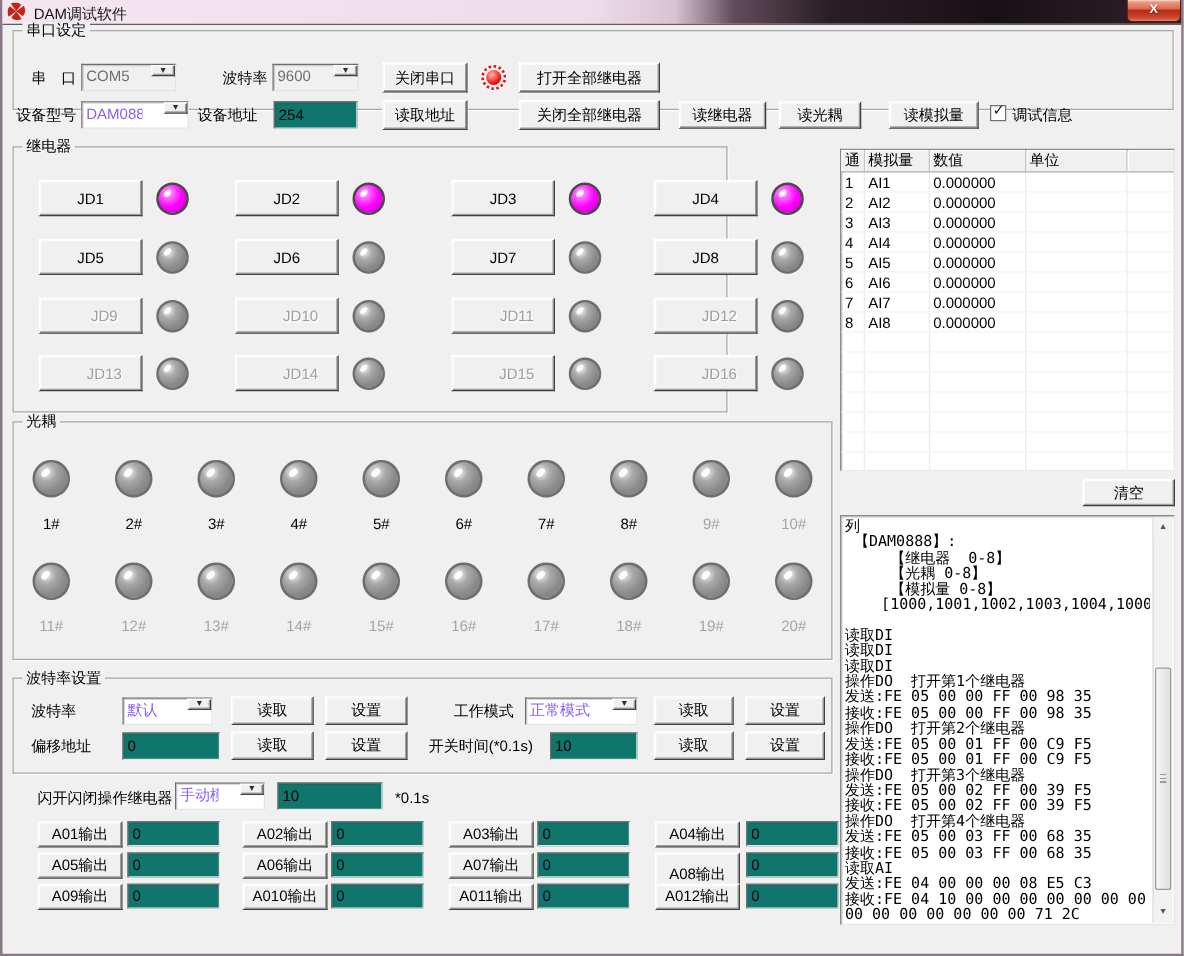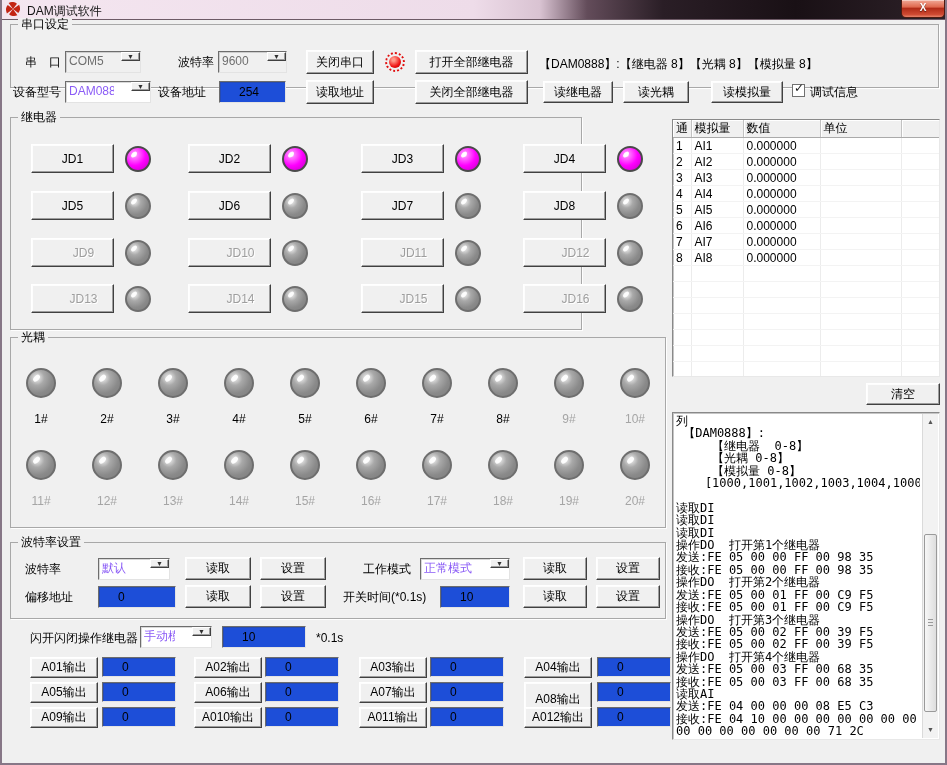--- a/index.html
+++ b/index.html
@@ -22,24 +22,24 @@
 
   
   .group { position:absolute; border:1px solid #a8a8a8; box-shadow:1px 1px 0 rgba(255,255,255,.9); box-sizing:border-box; }
   .legend { position:absolute; top:-7px; left:7px; background:#f0f0f0; padding:0 3px; font-size:12px; line-height:13px; color:#000; white-space:nowrap; }
   .lbl { position:absolute; font-size:12px; line-height:13px; color:#000; white-space:nowrap; }
   .btn { position:absolute; box-sizing:border-box; background:#f0f0f0; color:#000;
     border:1px solid; border-color:#ffffff #404040 #404040 #ffffff;
     box-shadow:inset -1px -1px 0 #9d9d9d, inset 1px 1px 0 #fdfdfd;
     font-family:inherit; font-size:12px; text-align:center; padding:0; cursor:pointer; }
   .btn.dis { color:#9e9e9e; text-shadow:1px 1px 0 #fff;padding-left:22px; }
-  .tb { position:absolute; box-sizing:border-box; background:#1d4ed8; color:#000;
+  .tb { position:absolute; box-sizing:border-box; background:#0f766e; color:#000;
     border:1px solid; border-color:#6d6d6d #e3e3e3 #e3e3e3 #6d6d6d;
     box-shadow:inset 1px 1px 0 rgba(64,64,64,.25);
-    font-family:inherit; font-size:12px; padding:1px 19px; }
+    font-family:inherit; font-size:12px; padding:1px 3px; }
   .combo { position:absolute; box-sizing:border-box; height:22px; background:#fff; display:flex; align-items:flex-start;
     border:1px solid; border-color:#6d6d6d #e3e3e3 #e3e3e3 #6d6d6d; box-shadow:inset 1px 1px 0 rgba(64,64,64,.2);gap:17px; }
   .combo-text { flex:1; font-size:12px; line-height:19px; padding:0 3px; overflow:hidden; white-space:nowrap; color:#8b5cf6; }
   .combo-btn { width:17px; background:#f0f0f0; border:1px solid; border-color:#fff #404040 #404040 #fff;
     box-shadow:inset -1px -1px 0 #9d9d9d; font-size:7px; color:#303030; display:flex; align-items:center; justify-content:center; }
   .combo.disabled { background:#f0f0f0; }
   .combo.disabled .combo-text { color:#6f6f6f; }
   .led { position:absolute; border-radius:50%; box-sizing:border-box; }
   .led.on  { background:radial-gradient(circle at 34% 30%, #ffffff 0 6%, #ff7bff 14%, #ff00ff 52%, #c300c3 100%); border:2px solid #4a4a4a; }
   .led.off { background:radial-gradient(circle at 34% 30%, #e4e4e4 0 6%, #a9a9a9 30%, #8a8a8a 62%, #7d7d7d 100%); border:2px solid #6e6e6e; }
@@ -111,21 +111,20 @@
       <span class="combo-btn">▼</span>
     </div>
     <span class="lbl" style="left:167px;top:31px;">波特率</span>
     <div class="combo disabled" style="left:207px;top:26px;width:69px;">
       <span class="combo-text">9600</span>
       <span class="combo-btn">▼</span>
     </div>
     <button class="btn" style="left:295px;top:25px;width:68px;height:24px;">关闭串口</button>
     <div class="sunled" style="left:374px;top:27px;"></div>
     <button class="btn" style="left:404px;top:25px;width:113px;height:24px;">打开全部继电器</button>
-    <span class="lbl" style="left:528px;top:33px;">【DAM0888】:【继电器  8】【光耦 8】【模拟量 8】</span>
 
     <span class="lbl" style="left:2px;top:61px;">设备型号</span>
     <div class="combo" style="left:54px;top:56px;width:86px;">
       <span class="combo-text">DAM0888</span>
       <span class="combo-btn">▼</span>
     </div>
     <span class="lbl" style="left:147px;top:61px;">设备地址</span>
     <input class="tb" style="left: 208px; top: 56px; width: 67px; height: 22px;" value="254">
     <button class="btn" style="left:295px;top:55px;width:68px;height:24px;">读取地址</button>
     <button class="btn" style="left:404px;top:55px;width:113px;height:24px;">关闭全部继电器</button>

